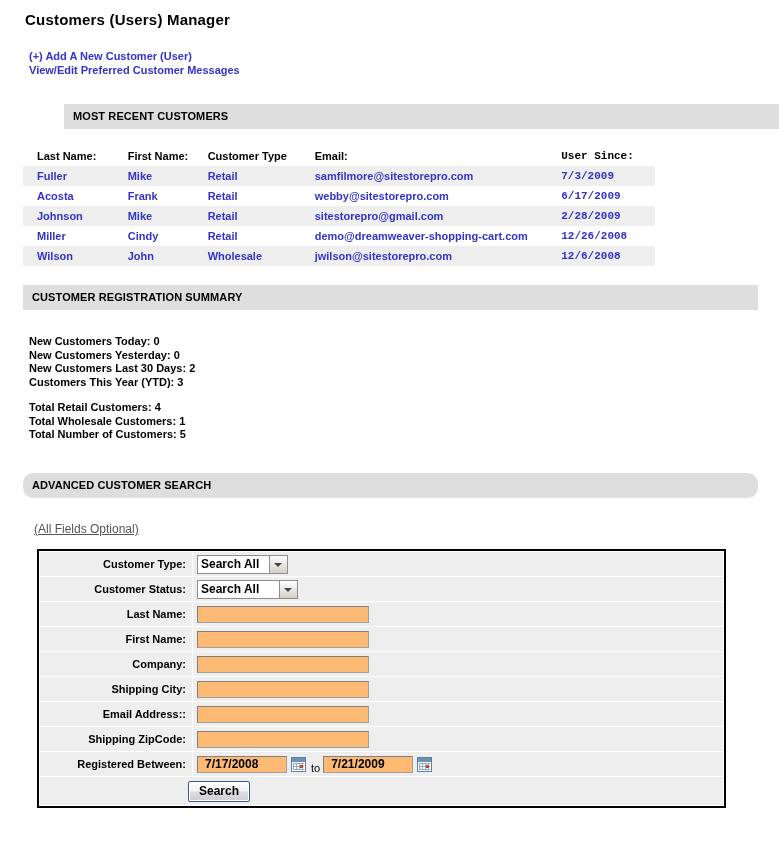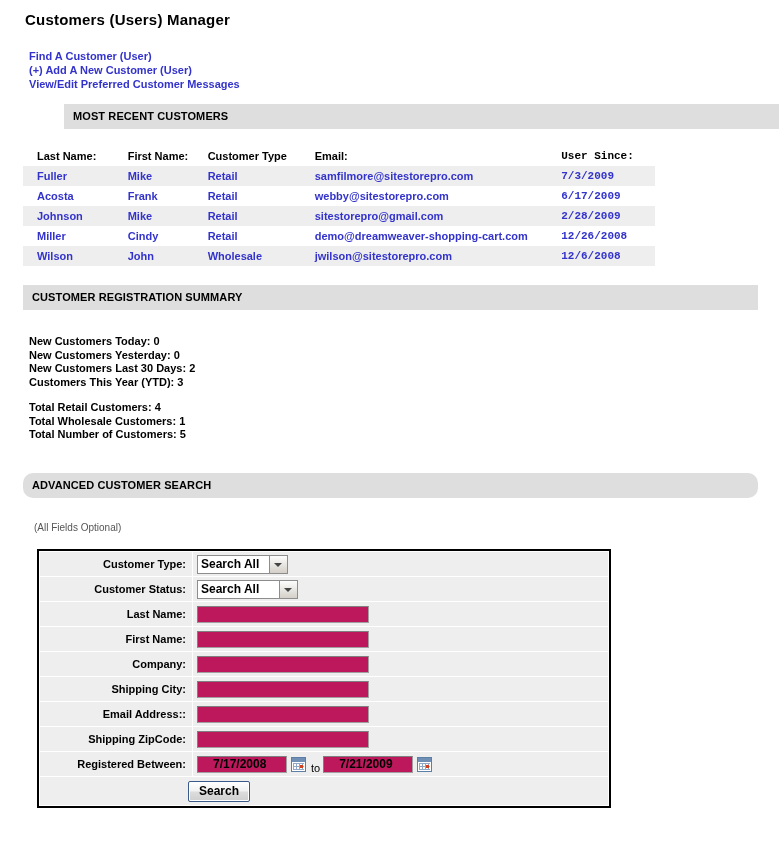--- a/index.html
+++ b/index.html
@@ -128,30 +128,31 @@
     color: #000000;
     white-space: nowrap;
   }
   .summary-gap { height: 12px; }
 
   
   .optional-note {
     position: absolute;
     left: 34px;
     top: 522px;
-    font-size: 10px;
+    font-size: 12px;
     color: #555555;
     white-space: nowrap;
+    text-decoration: underline;
   }
 
   .search-form {
     position: absolute;
     left: 37px;
     top: 549px;
-    width: 574px;
+    width: 689px;
     border: 2px solid #000000;
     background: #ffffff;
     box-sizing: border-box;
   }
   .form-table {
     width: 100%;
     border-collapse: collapse;
   }
   .form-table tr { height: 25px; }
   .form-table td {
@@ -174,23 +175,23 @@
   }
 
   
   .txt {
     font-family: "Liberation Sans", sans-serif;
     font-size: 11px;
     height: 17px;
     border: 1px solid #a0a0a0;
     border-top-color: #7f7f7f;
     border-left-color: #7f7f7f;
-    background: #be185d;
-    box-sizing: border-box;
-    padding: 1px 15px;
+    background: #fdba74;
+    box-sizing: border-box;
+    padding: 1px 7px;
     color: #000000;
   }
   .txt-wide { width: 172px; }
   .txt-date {
     width: 90px;
     font-weight: bold;
     font-size: 12px;
   }
 
   
@@ -293,21 +294,20 @@
   .btn-cell { padding-left: 148px !important; height: 28px; margin-left: 12px; }
 </style>
 </head>
 <body>
 
 <div class="page">
 
   <div class="page-title">Customers (Users) Manager</div>
 
   <div class="nav-links">
-    <a class="nav-link">Find A Customer (User)</a>
     <a class="nav-link">(+) Add A New Customer (User)</a>
     <a class="nav-link">View/Edit Preferred Customer Messages</a>
   </div>
 
   <div class="section-bar" id="bar-recent">
     <span>MOST RECENT CUSTOMERS</span>
   </div>
 
   <table class="recent-table">
     <thead>

